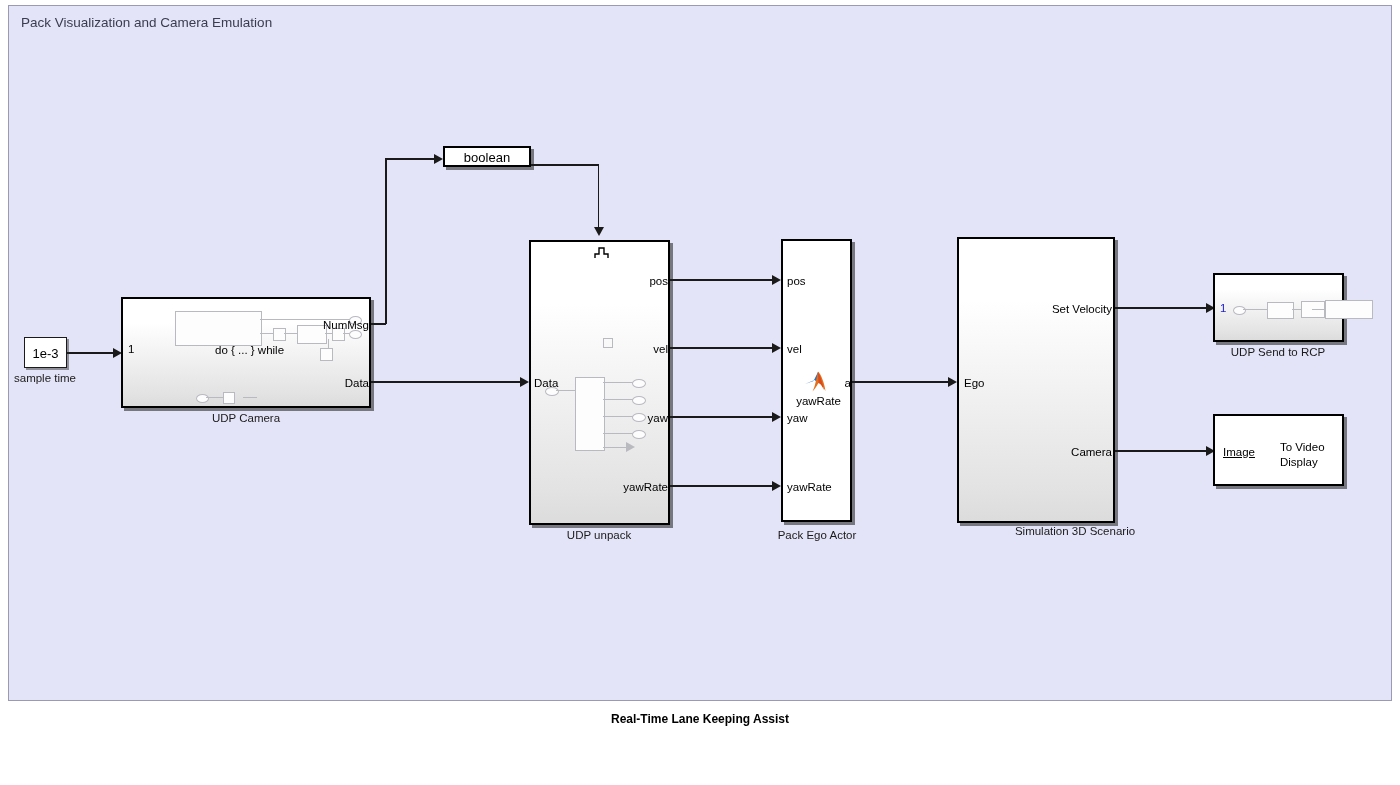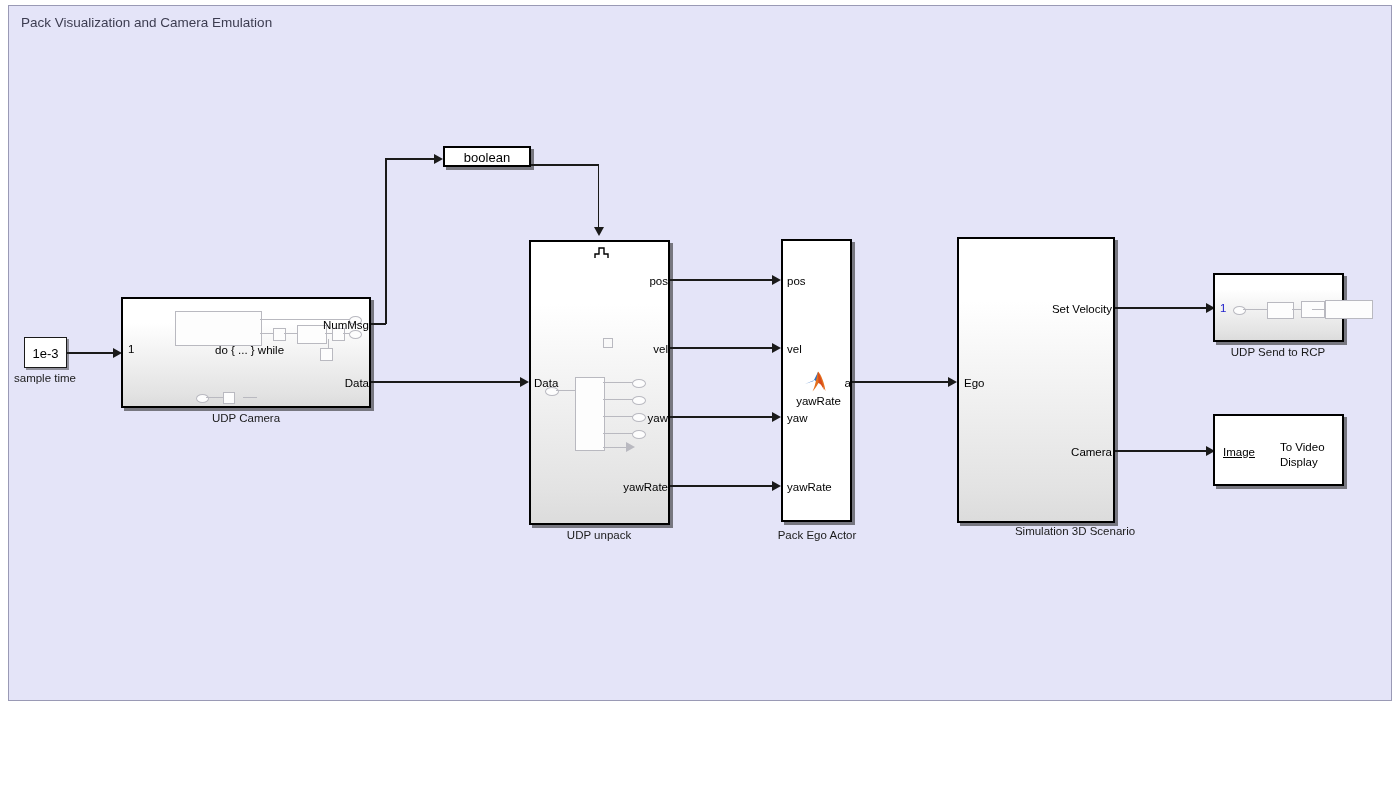--- a/index.html
+++ b/index.html
@@ -254,14 +254,15 @@
 </div>
 <div class="blklabel" style="left:1278px;top:346px;">UDP Send to RCP</div>
 
 <div class="blk flat" style="left:1213px;top:414px;width:131px;height:72px;">
   <div class="port l" style="left:8px;top:36px;text-decoration:underline;">Image</div>
   <div class="port" style="left:65px;top:25px;">To Video</div>
   <div class="port" style="left:65px;top:40px;">Display</div>
 </div>
 
 <div id="footer">
+  <p class="f-title">Real-Time Lane Keeping Assist</p>
   <div class="f-gap"></div>
 </div>
 
 </body></html>

